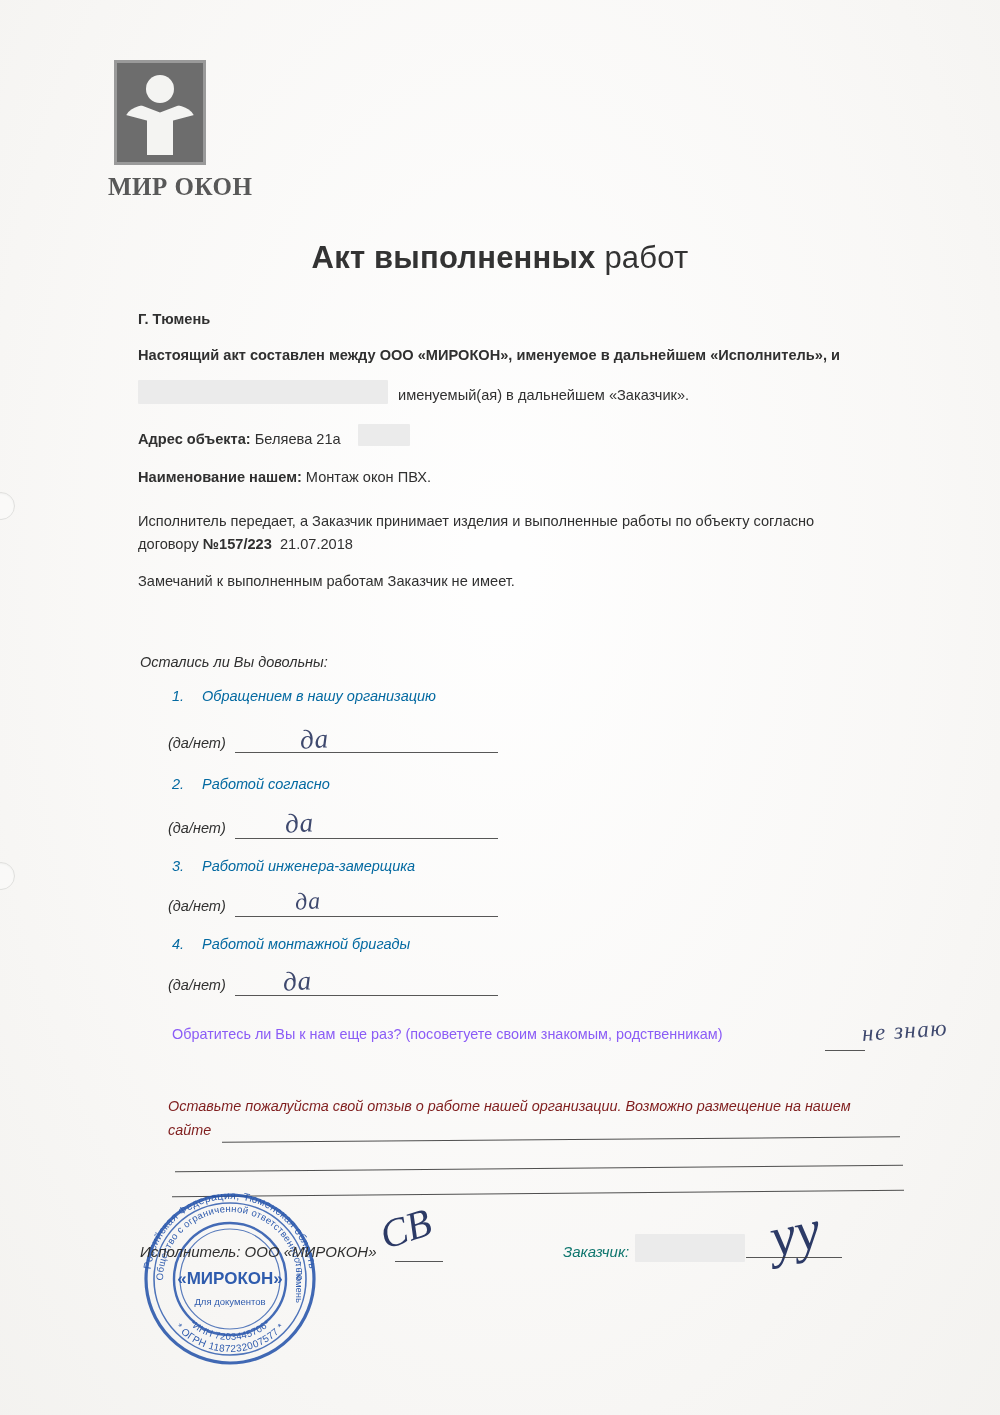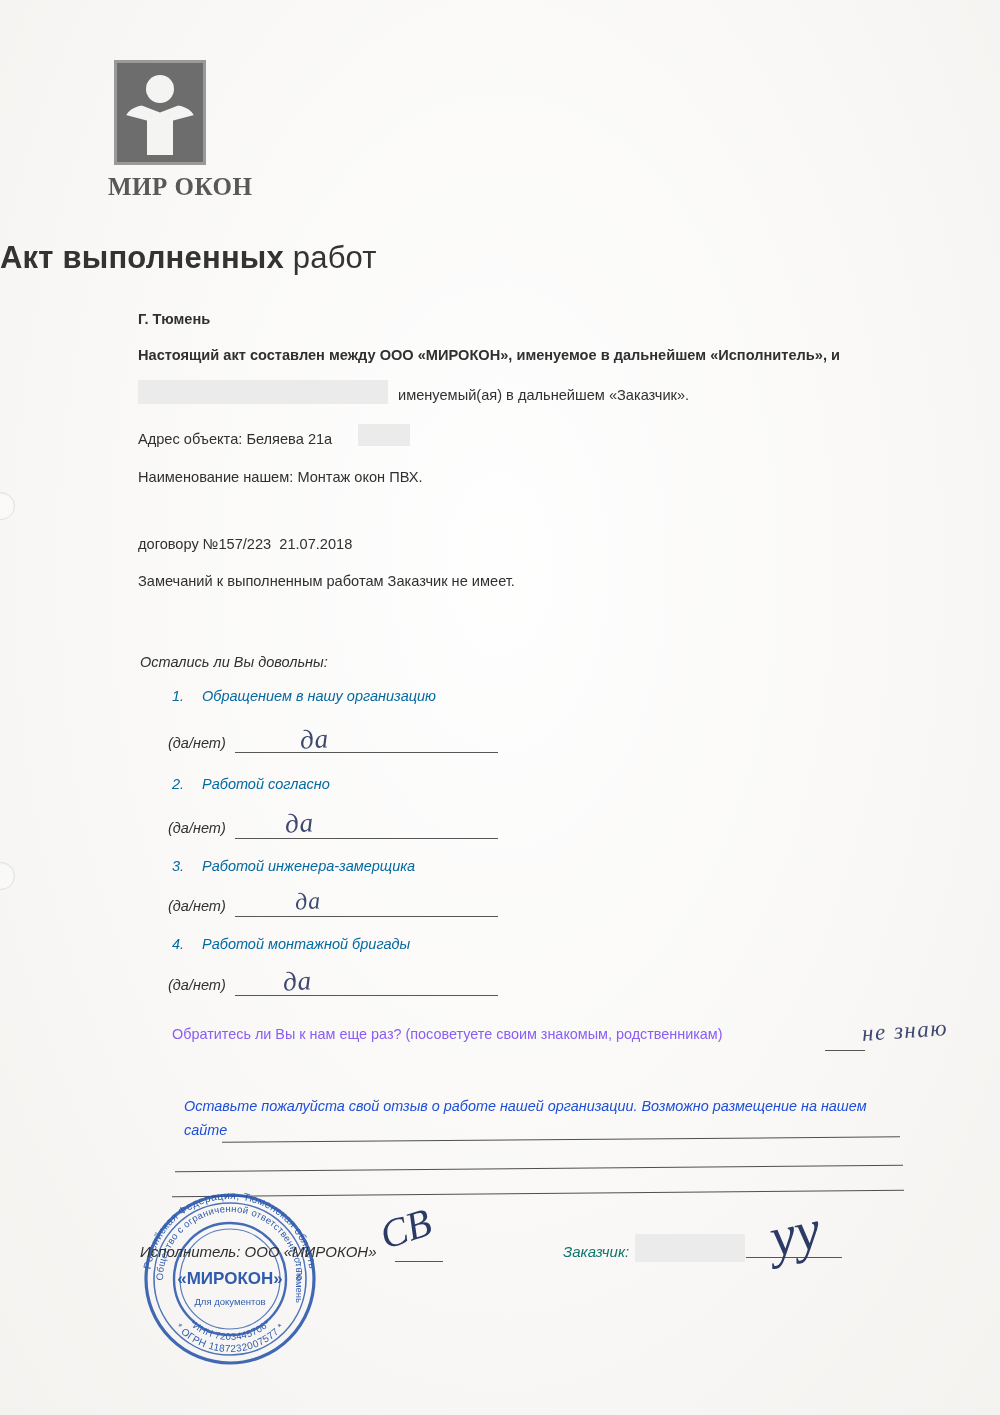--- a/index.html
+++ b/index.html
@@ -113,20 +113,21 @@
     text-decoration: underline;
     margin-bottom: 0;
   }
 
   
   .doc-title {
     position: absolute;
     left: 0;
     right: 0;
     top: 240px;
+    text-align: center;
     font-size: 31px;
     color: #333;
     letter-spacing: 0.2px;
   }
   .doc-title .b { font-weight: 700; }
   .doc-title .l { font-weight: 400; }
 
   
   .body-text {
     position: absolute;
@@ -136,21 +137,21 @@
     line-height: 1.55;
     color: #303030;
   }
   .city { top: 308px; font-weight: 700; }
   .p-intro { top: 344px; font-weight: bold; }
   .p-intro2 { top: 384px; left: 398px; width: 480px; }
   .p-address { top: 428px; }
   .p-works { top: 466px; }
   .p-contract { top: 510px; width: 760px; }
   .p-noclaims { top: 570px; }
-  b.lbl { font-weight: 400; margin-top: 42px; }
+  b.lbl { font-weight: 700; margin-top: 42px; }
 
   .redact {
     position: absolute;
     background: #ebebeb;
     border-radius: 1px;
   }
 
   
   .survey {
     position: absolute;
@@ -206,27 +207,27 @@
   .q-again {
     position: absolute;
     left: 172px;
     top: 1026px;
     font-size: 14.4px;
     color: #8b5cf6;
     white-space: nowrap;
   }
   .q-review {
     position: absolute;
-    left: 184px;
+    left: 168px;
     top: 1094px;
     width: 730px;
     font-size: 14.4px;
     font-style: italic;
     line-height: 1.7;
-    color: #1d4ed8;
+    color: #7f1d1d;
   }
   .rule {
     position: absolute;
     height: 1px;
     background: #3c3c3c;
     opacity: 0.9;
   }
 
   
   .stamp {
@@ -303,21 +304,21 @@
     <span>Беляева 21а</span>
   </div>
   <div class="redact" style="left:358px; top:424px; width:52px; height:22px;"></div>
 
   <div class="body-text p-works">
     <b class="lbl">Наименование нашем:</b>
     <span>Монтаж окон ПВХ.</span>
   </div>
 
   <div class="body-text p-contract">
-    <br>
+    <span>Исполнитель передает, а Заказчик принимает изделия и выполненные работы по объекту согласно</span><br>
     <span>договору </span><b class="lbl">№157/223</b>&nbsp;
     <span>21.07.2018</span>
   </div>
 
   <div class="body-text p-noclaims">Замечаний к выполненным работам Заказчик не имеет.</div>
 
   <div class="survey survey-head">Остались ли Вы довольны:</div>
 
   <div class="q-item" style="top:688px;">
     <span class="q-num">1.</span><span>Обращением в нашу организацию</span>

